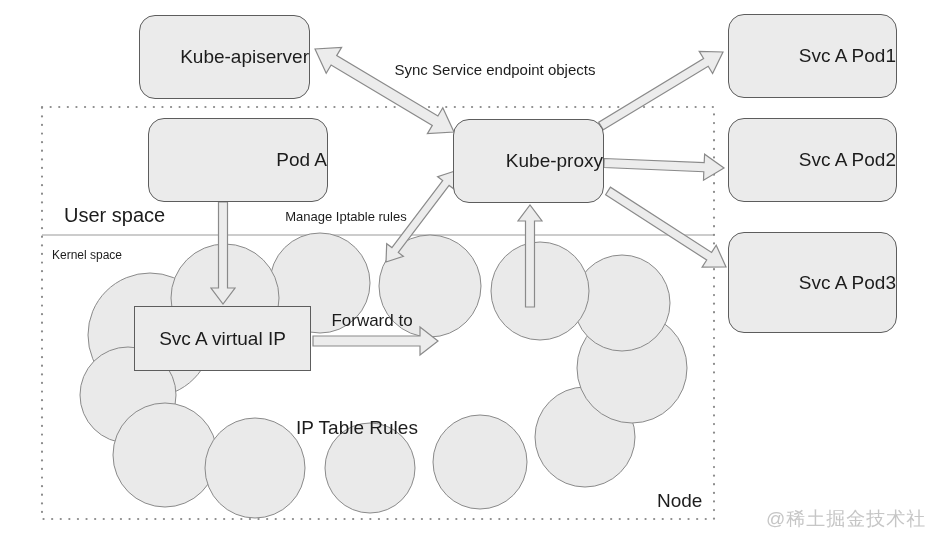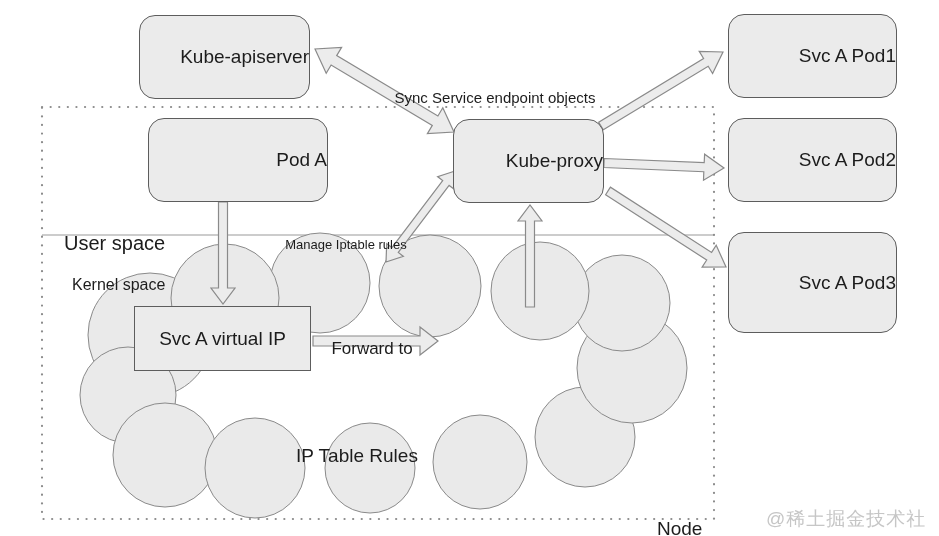--- a/index.html
+++ b/index.html
@@ -8,21 +8,21 @@
     font-family:"Liberation Sans", sans-serif;color:#1c1c1c;
   }
   .stage svg{position:absolute;left:0;top:0;}
   .rbox,.sbox{
     position:absolute;display:flex;align-items:center;justify-content:center;
     background:#ebebeb;box-sizing:border-box;text-align:center;
     font-size:19px;color:#1c1c1c;
   }
   .rbox{border:1.4px solid #5d5d5d;border-radius:16px;justify-content:flex-end;}
   .sbox{border:1.2px solid #5d5d5d;border-radius:0;}
-  .lbl{position:absolute;white-space:nowrap;color:#1c1c1c;margin-top:28px;}
+  .lbl{position:absolute;white-space:nowrap;color:#1c1c1c;}
   .lbl.center{text-align:center;white-space:normal;}
   .watermark{position:absolute;color:#c6c6c6;font-size:19px;letter-spacing:1px;}
 </style>
 </head>
 <body>
 
 <div class="stage">
 
   <svg width="939" height="536" viewBox="0 0 939 536">
     <g id="divider">
@@ -78,18 +78,18 @@
   </div>
 
   <div class="sbox" style="left:134px;top:306px;width:177px;height:65px">
     <span>Svc A virtual IP</span>
   </div>
 
   <div class="lbl center" style="left:355px;top:61px;width:280px;font-size:15px">Sync Service endpoint objects</div>
   <div class="lbl center" style="left:272px;top:209px;width:148px;font-size:13px">Manage Iptable rules</div>
   <div class="lbl center" style="left:322px;top:311px;width:100px;font-size:17px">Forward to</div>
   <div class="lbl" style="left:64px;top:204px;font-size:20px">User space</div>
-  <div class="lbl" style="left:72px;top:248px;font-size:16px">Kernel space</div>
+  <div class="lbl" style="left:52px;top:248px;font-size:12px">Kernel space</div>
   <div class="lbl center" style="left:277px;top:417px;width:160px;font-size:19px">IP Table Rules</div>
   <div class="lbl" style="left:657px;top:490px;font-size:19px">Node</div>
 
   <div class="watermark" style="left:766px;top:506px">@稀土掘金技术社区</div>
 </div>
 
 </body></html>

